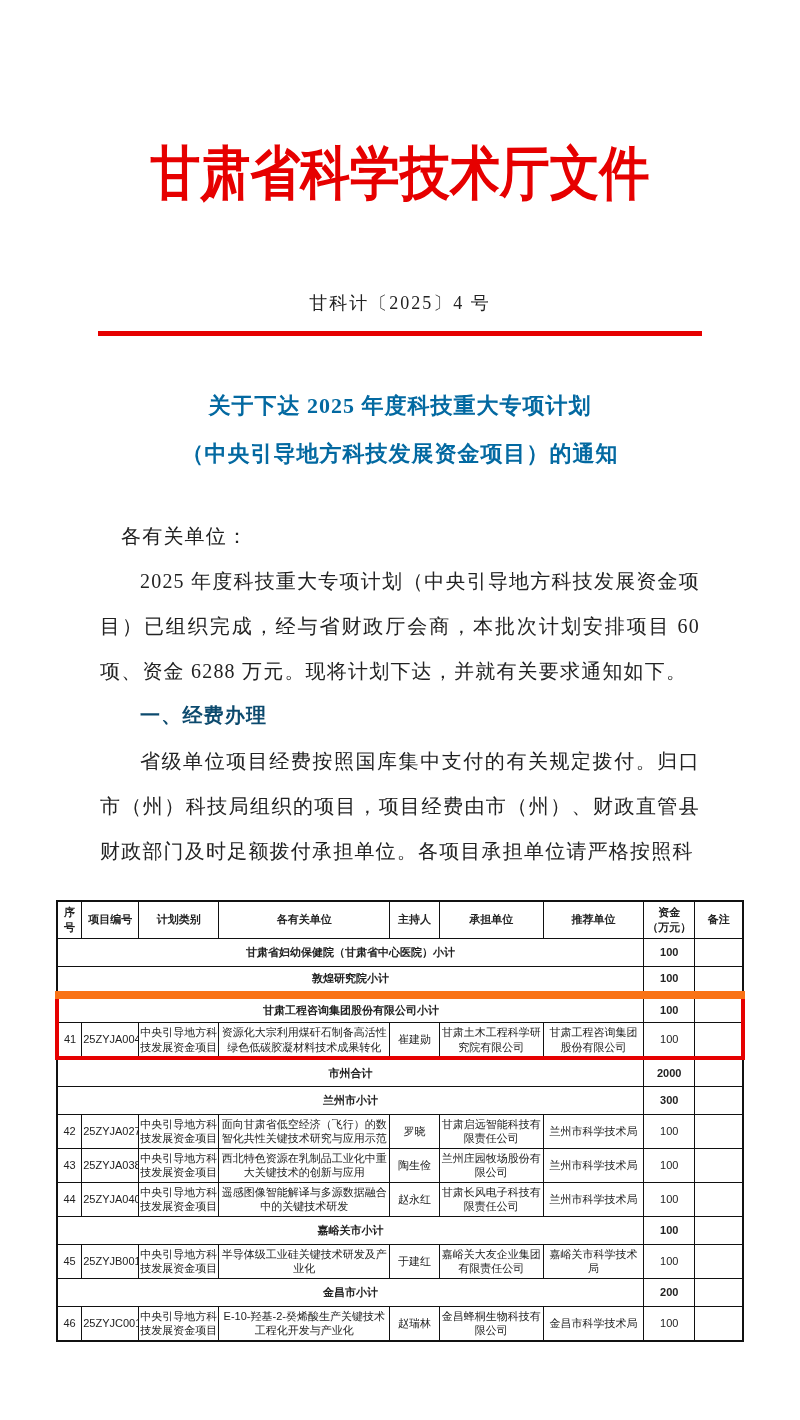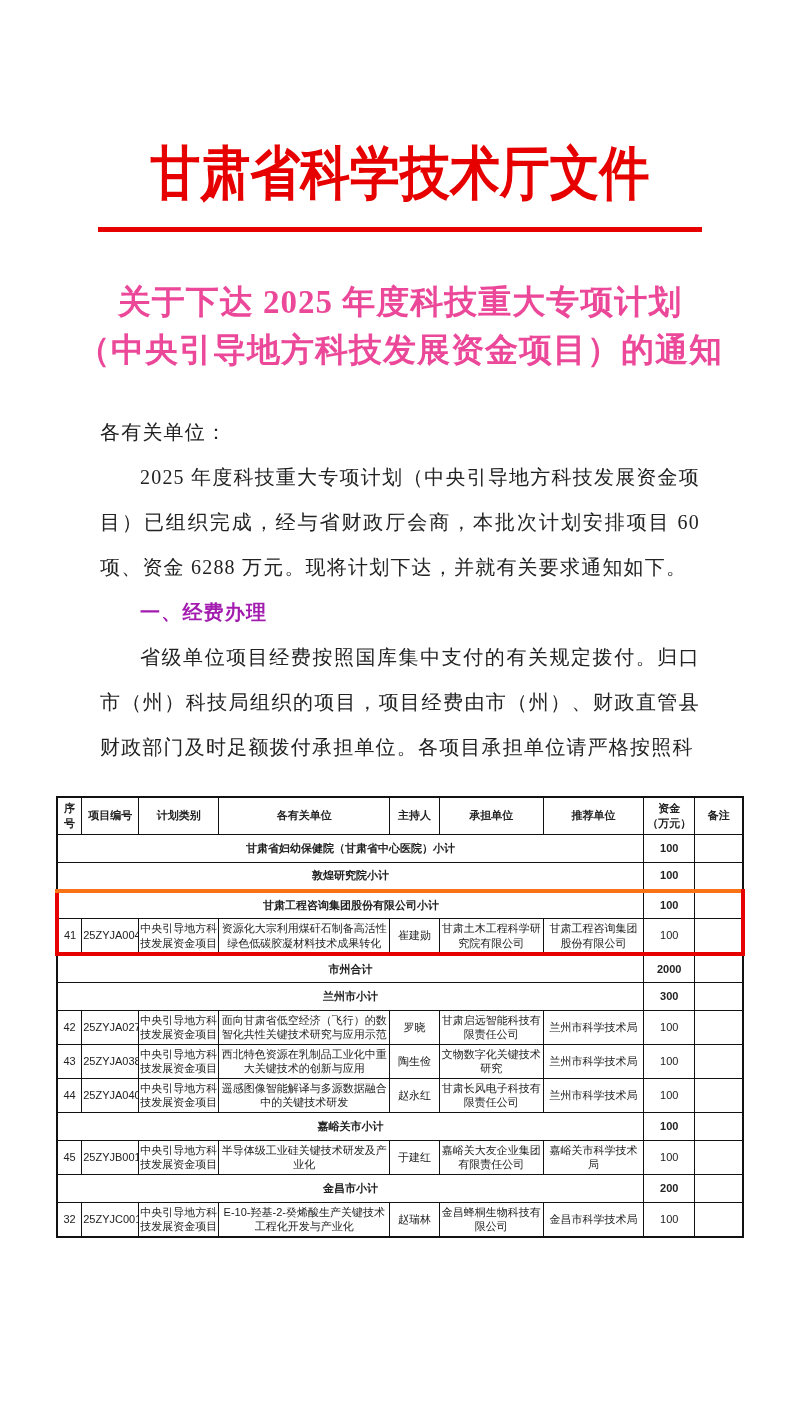--- a/index.html
+++ b/index.html
@@ -18,62 +18,63 @@
   }
   .doc-no {
     margin-top:80px; text-align:center;
     font-size:18px; letter-spacing:2px; color:#222;
   }
   .red-rule {
     width:604px; height:5px; background:#e60000; margin:16px auto 0;
   }
   .notice-title {
     margin-top:46px; text-align:center;
-    font-size:33px; font-weight:bold; line-height:48px; color:#ec4899;
+    font-size:22px; font-weight:bold; line-height:48px; color:#0369a1;
     letter-spacing:1px;
   }
   .doc-body { padding:0 100px; margin-top:36px; font-size:20px; color:#222; }
   .doc-body p { line-height:45px; text-align:justify; letter-spacing:1.2px; }
-  .salutation { text-indent:0; }
+  .salutation { text-indent:0;margin-left:21px; }
   .indent { text-indent:2em; }
   .section-heading {
-    font-family:Liberation Sans, sans-serif;
-    font-weight:bold; text-indent:2em; letter-spacing:1px; color:#a21caf;
+    font-family:Liberation Mono, monospace;
+    font-weight:bold; text-indent:2em; letter-spacing:1px; color:#0c4a6e;
   }
   .table-wrap { width:690px; margin:26px auto 0; }
   table.projects {
     width:100%; border-collapse:collapse; table-layout:fixed;
     font-family:Liberation Sans, sans-serif;
     font-size:11px; color:#222;
   }
   table.projects th, table.projects td {
     border:1px solid #111; text-align:center; vertical-align:middle;
     padding:2px 1px; line-height:1.32; overflow:hidden;
   }
   table.projects { border:2px solid #111; }
   table.projects thead tr { height:38px; }
   table.projects th { font-weight:bold; white-space:pre-line; }
   tr.item-row { height:33px; }
   tr.sub-row { height:28px; }
   tr.sub-row td { font-weight:bold; }
   td.amount-cell { font-weight:normal; }
   tr.sub-row td.amount-cell { font-weight:bold; }
   
-  tr.hl-first td { border-top:4px solid #f97316; }
+  tr.hl-first td { border-top:8px solid #f97316; }
   tr.hl-last td { border-bottom:4px solid #e60000; }
   tr.hl td:first-child { border-left:4px solid #e60000; }
   tr.hl td:last-child { border-right:4px solid #e60000; }
 </style>
 </head>
 <body>
 
 <div class="page">
 
   <div class="agency-title">甘肃省科学技术厅文件</div>
 
+  <div class="doc-no">甘科计〔2025〕4 号</div>
 
   <div class="red-rule"></div>
 
   <div class="notice-title">
     <div>关于下达 2025 年度科技重大专项计划</div>
     <div>（中央引导地方科技发展资金项目）的通知</div>
   </div>
 
   <div class="doc-body">
     <p class="salutation">各有关单位：</p>
@@ -156,21 +157,21 @@
             <td>兰州市科学技术局</td>
             <td class="amount-cell">100</td>
             <td></td>
           </tr>
           <tr class=" item-row">
             <td>43</td>
             <td>25ZYJA038</td>
             <td>中央引导地方科技发展资金项目</td>
             <td>西北特色资源在乳制品工业化中重大关键技术的创新与应用</td>
             <td>陶生俭</td>
-            <td>文物数字化关键技术研究</td>
+            <td>兰州庄园牧场股份有限公司</td>
             <td>兰州市科学技术局</td>
             <td class="amount-cell">100</td>
             <td></td>
           </tr>
           <tr class=" item-row">
             <td>44</td>
             <td>25ZYJA040</td>
             <td>中央引导地方科技发展资金项目</td>
             <td>遥感图像智能解译与多源数据融合中的关键技术研发</td>
             <td>赵永红</td>
@@ -194,21 +195,21 @@
             <td>嘉峪关市科学技术局</td>
             <td class="amount-cell">100</td>
             <td></td>
           </tr>
           <tr class=" sub-row">
             <td colspan="7">金昌市小计</td>
             <td class="amount-cell">200</td>
             <td></td>
           </tr>
           <tr class=" item-row">
-            <td>32</td>
+            <td>46</td>
             <td>25ZYJC001</td>
             <td>中央引导地方科技发展资金项目</td>
             <td>E-10-羟基-2-癸烯酸生产关键技术工程化开发与产业化</td>
             <td>赵瑞林</td>
             <td>金昌蜂桐生物科技有限公司</td>
             <td>金昌市科学技术局</td>
             <td class="amount-cell">100</td>
             <td></td>
           </tr>
         </tbody>

